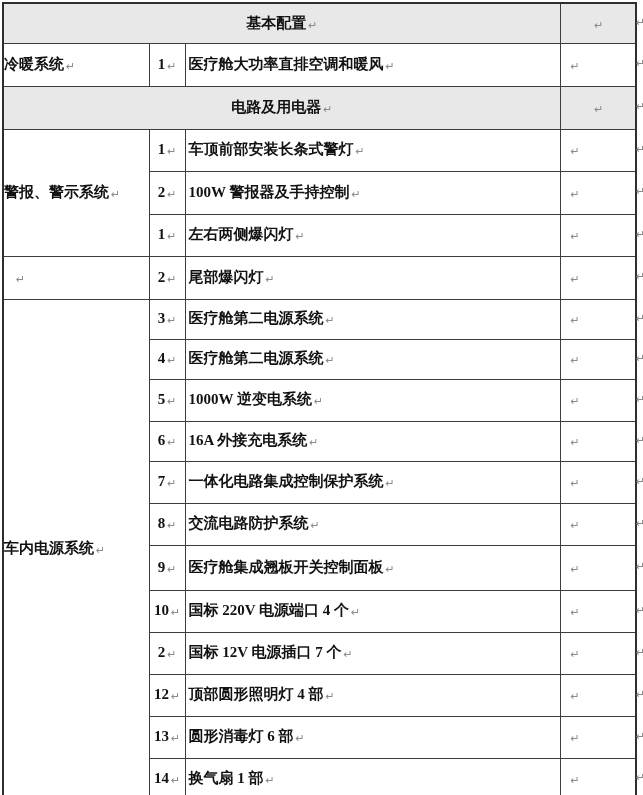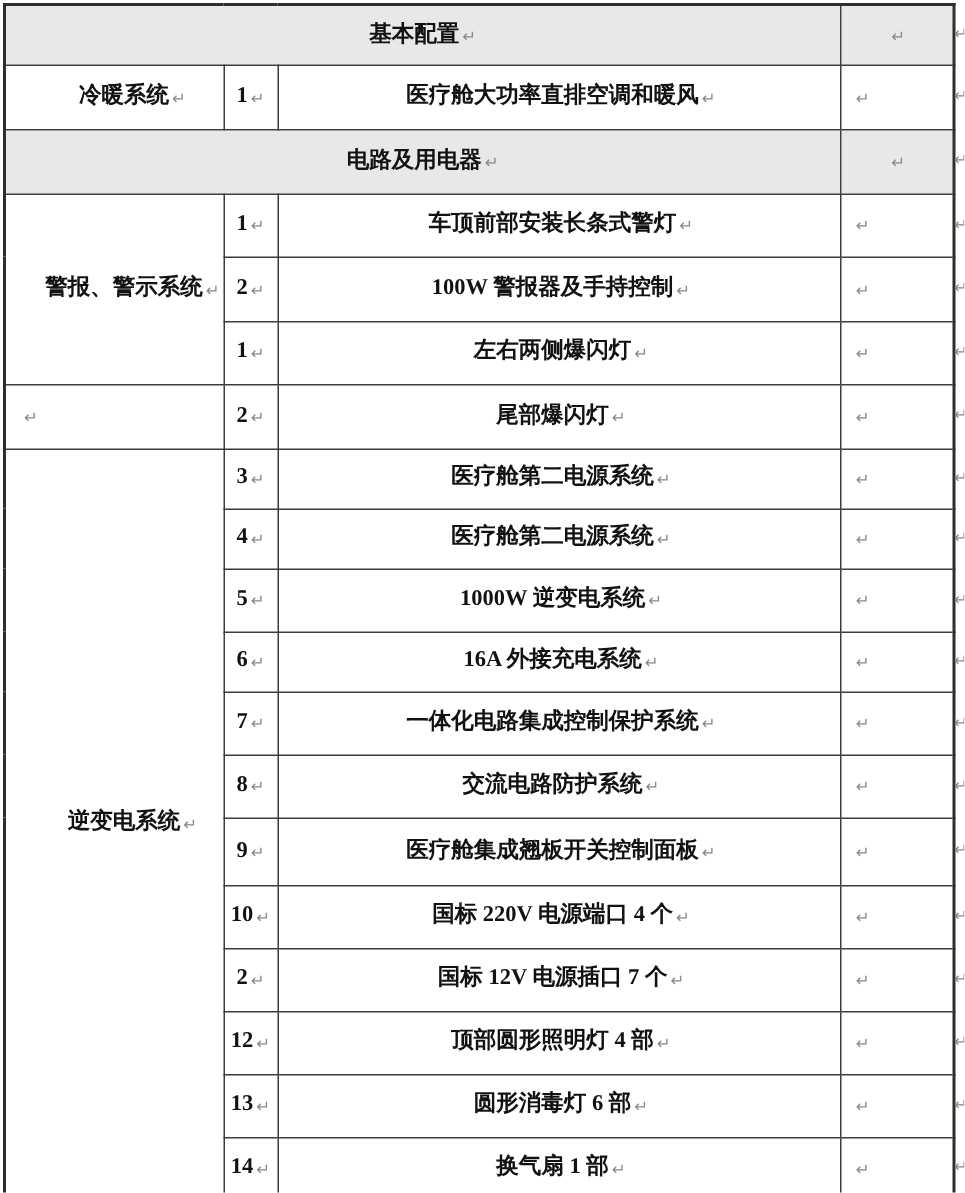--- a/index.html
+++ b/index.html
@@ -22,24 +22,24 @@
     vertical-align:middle;
     font-size:15px;
     font-weight:bold;
     color:#121212;
     line-height:1.15;
     overflow:hidden;
     white-space:nowrap;
   }
   tr.sec td{background:#e8e8e8;}
   .sec-cell{text-align:center;margin-left:12px;}
-  .cat-cell{text-align:center;padding-left:24px;}
+  .cat-cell{text-align:left;}
   .cat-empty{text-align:left;padding-left:10px;}
   .num-cell{text-align:center;}
-  .desc-cell{text-align:center;padding-left:3px;}
+  .desc-cell{text-align:left;padding-left:3px;}
   .mark-cell-left{text-align:left;padding-left:8px;}
   .mark-cell-center{text-align:center;}
   .pmark{
     color:#8a8a8a;
     font-size:11px;
     font-weight:normal;
     margin-left:2px;
     font-family:"DejaVu Sans",sans-serif;
     position:relative;top:1px;
   }
@@ -92,21 +92,21 @@
           <td class="desc-cell"><span class="txt">左右两侧爆闪灯</span><span class="pmark">↵</span></td>
           <td class="mark-cell-left"><span class="pmark">↵</span></td>
         </tr>
         <tr style="height: 43px;">
           <td rowspan="1" class="cat-cell cat-empty"><span class="pmark">↵</span></td>
           <td class="num-cell"><span class="txt">2</span><span class="pmark">↵</span></td>
           <td class="desc-cell"><span class="txt">尾部爆闪灯</span><span class="pmark">↵</span></td>
           <td class="mark-cell-left"><span class="pmark">↵</span></td>
         </tr>
         <tr style="height: 40px;">
-          <td rowspan="12" class="cat-cell"><span class="txt">逆变电系统</span><span class="pmark">↵</span></td>
+          <td rowspan="12" class="cat-cell"><span class="txt">车内电源系统</span><span class="pmark">↵</span></td>
           <td class="num-cell"><span class="txt">3</span><span class="pmark">↵</span></td>
           <td class="desc-cell"><span class="txt">医疗舱第二电源系统</span><span class="pmark">↵</span></td>
           <td class="mark-cell-left"><span class="pmark">↵</span></td>
         </tr>
         <tr style="height: 40px;">
           <td class="num-cell"><span class="txt">4</span><span class="pmark">↵</span></td>
           <td class="desc-cell"><span class="txt">医疗舱第二电源系统</span><span class="pmark">↵</span></td>
           <td class="mark-cell-left"><span class="pmark">↵</span></td>
         </tr>
         <tr style="height: 42px;">

